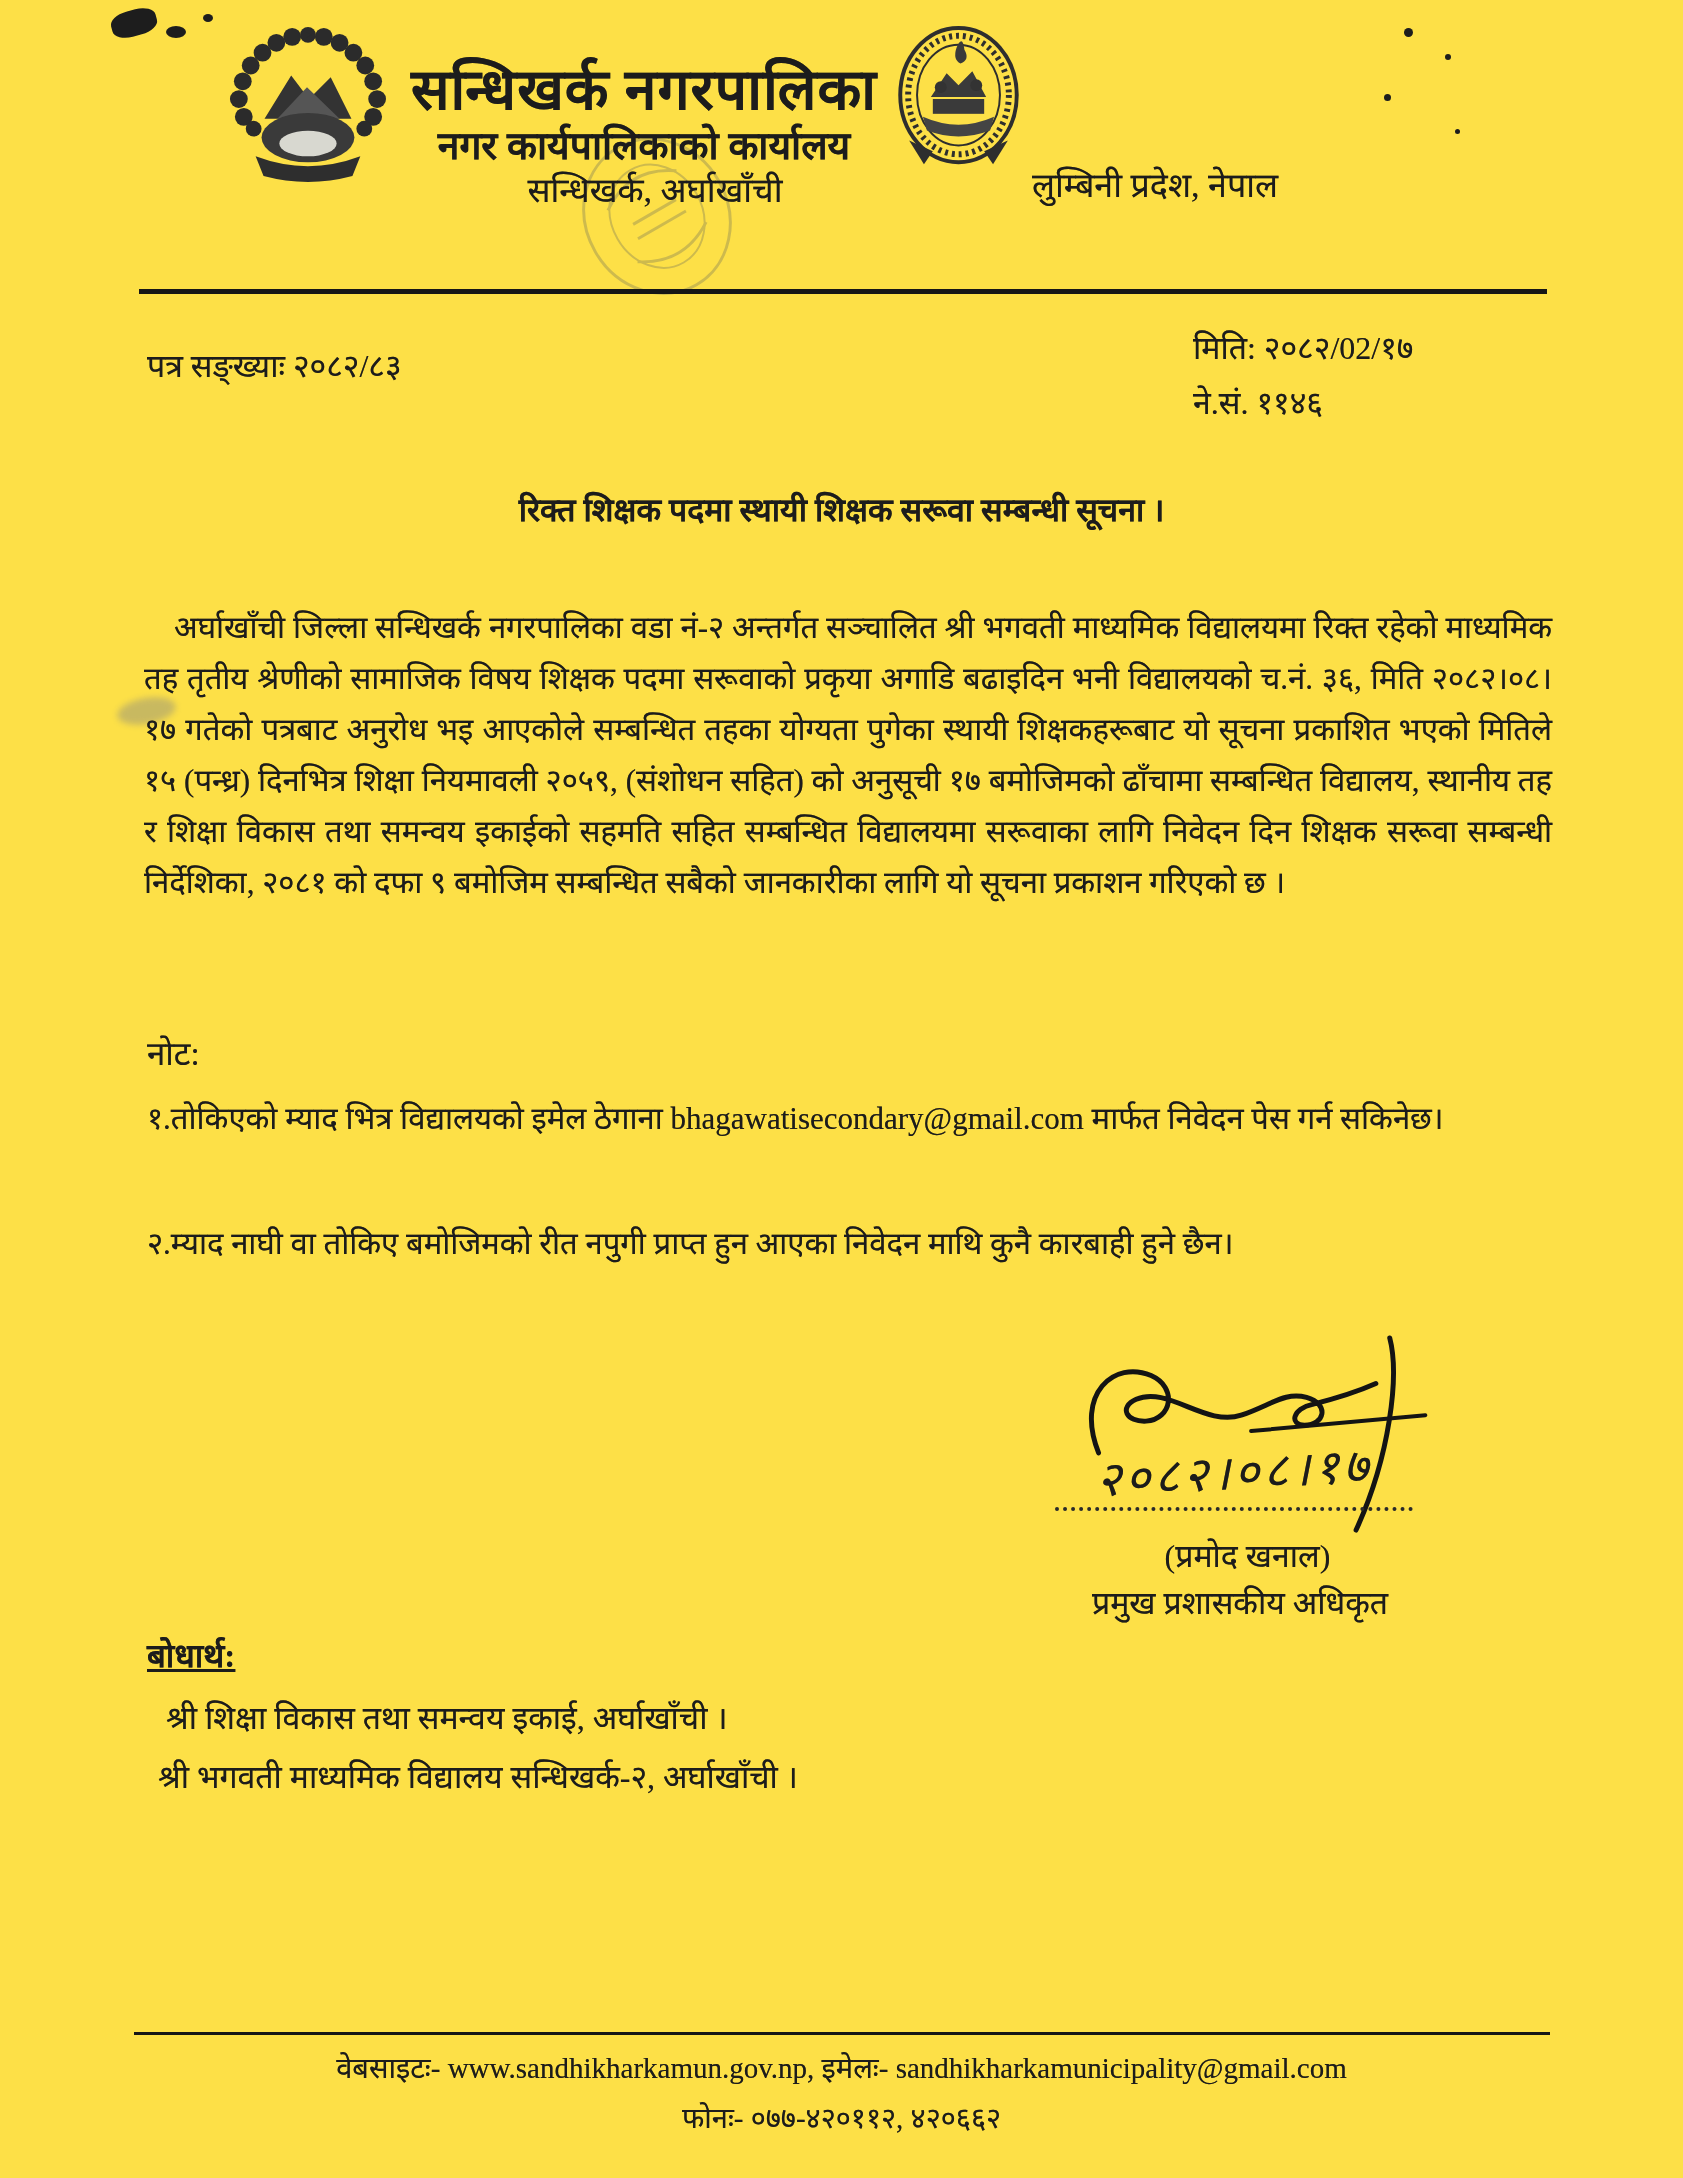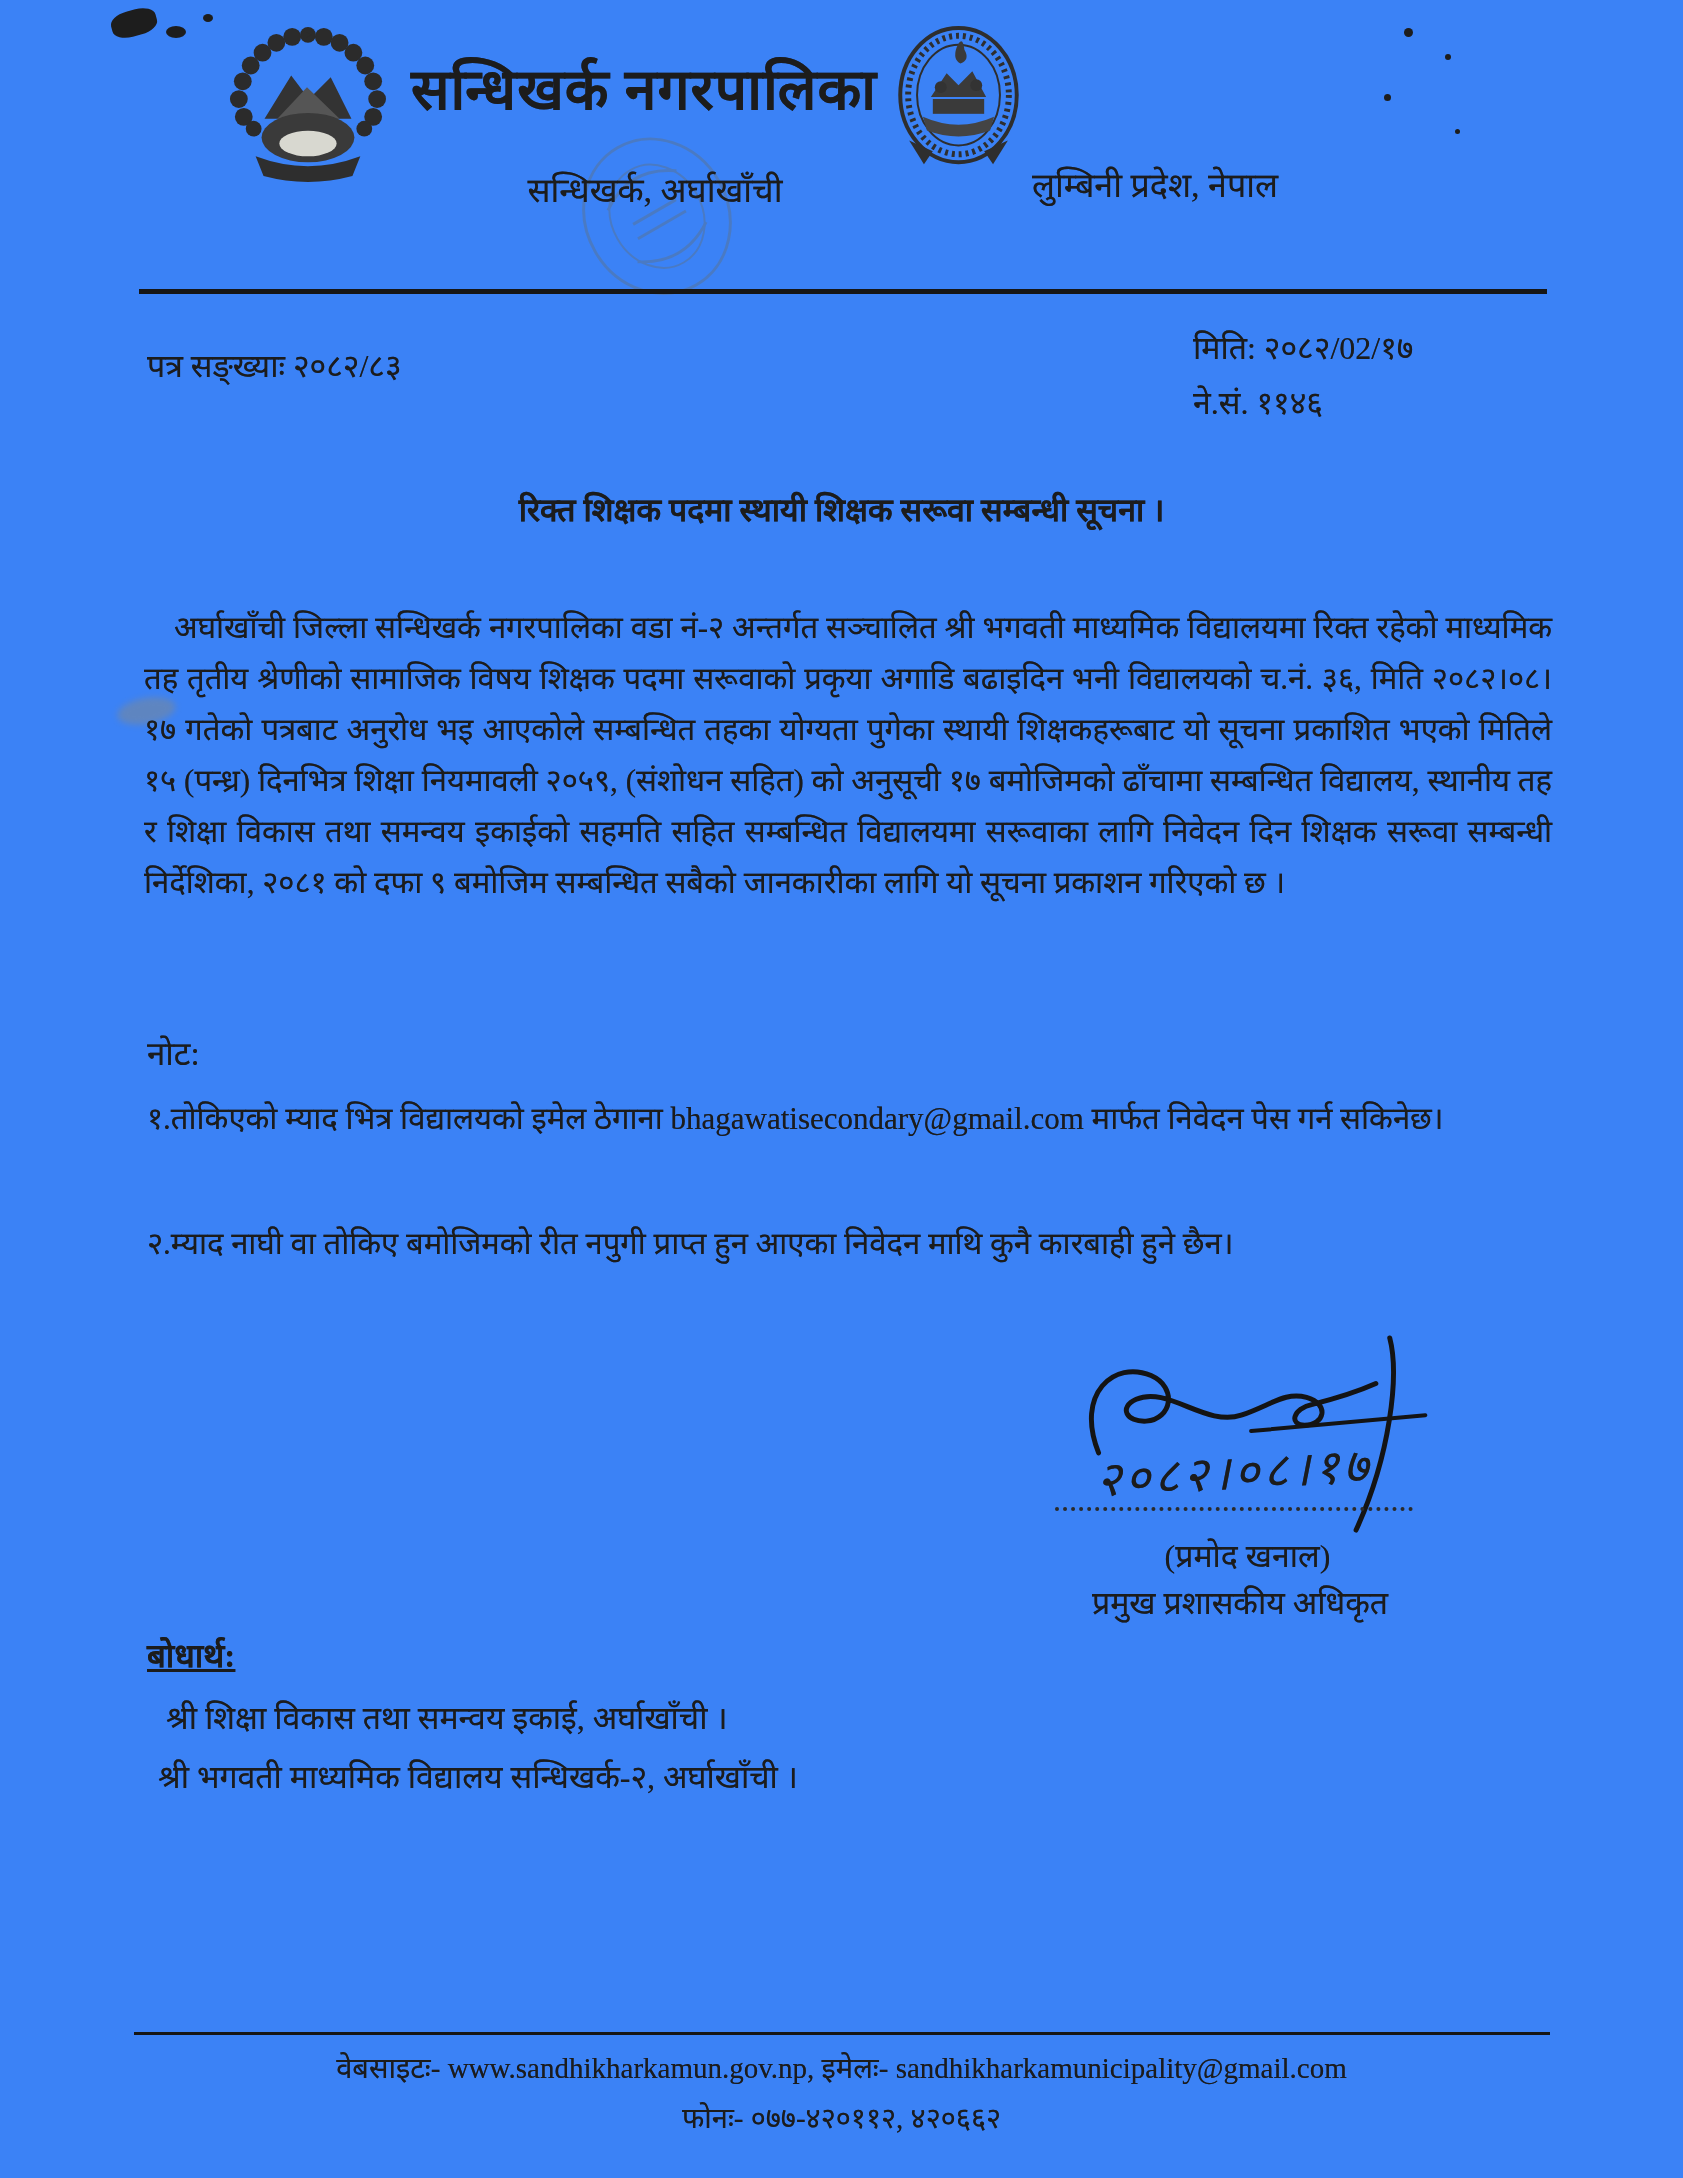--- a/index.html
+++ b/index.html
@@ -1,18 +1,18 @@
 <!DOCTYPE html>
 <html><head>
 <meta charset="utf-8">
 <style>
   html,body { margin:0; padding:0; background:#d8d8d2; }
   .page {
     position:relative; width:1683px; height:2178px; margin:0 auto;
-    background:#3b82f6; color:#1c1c1c; overflow:hidden;
+    background:#fde047; color:#1c1c1c; overflow:hidden;
     font-family:"Liberation Serif","DejaVu Serif",serif;
   }
   .abs { position:absolute; }
   .ink { text-shadow:0 0 0.6px rgba(10,10,10,0.55); }
   .center { text-align:center; }
   .title      { font-size:57px; font-weight:bold; letter-spacing:1px; }
   .office     { font-size:39px; font-weight:bold; }
   .addr       { font-size:34px; }
   .meta       { font-size:32px; }
   .subject    { font-size:32px; font-weight:600; }
@@ -92,20 +92,21 @@
   <div class="abs" style="left:549px; top:127px; opacity:.32; transform:rotate(-30deg);">
     <svg width="218" height="178" viewBox="0 0 220 180">
       <ellipse cx="110" cy="90" rx="72" ry="80" fill="none" stroke="#6b6b5a" stroke-width="3"></ellipse>
       <ellipse cx="110" cy="90" rx="46" ry="54" fill="none" stroke="#6b6b5a" stroke-width="2"></ellipse>
       <path d="M70 60 q40 -28 80 0 M70 120 q40 26 80 0" stroke="#6b6b5a" stroke-width="3" fill="none"></path>
       <path d="M85 85 h50 M82 100 h56" stroke="#6b6b5a" stroke-width="3"></path>
     </svg>
   </div>
 
   <div class="abs title ink center" style="left:327px; top:48px; width:634px;">सन्धिखर्क नगरपालिका</div>
+  <div class="abs office ink center" style="left:327px; top:117px; width:634px;">नगर कार्यपालिकाको कार्यालय</div>
   <div class="abs addr ink center" style="left:338px; top:166px; width:634px;">सन्धिखर्क, अर्घाखाँची</div>
   <div class="abs addr ink" style="left:1032px; top:161px;">लुम्बिनी प्रदेश, नेपाल</div>
 
   <div class="abs rule" style="left:139px; top:289px; width:1408px; height:5px;"></div>
 
   <div class="abs meta ink" style="left:147px; top:343px;">
     <span>पत्र सङ्ख्याः</span>
     <span> </span>
     <span>२०८२/८३</span>
   </div>

